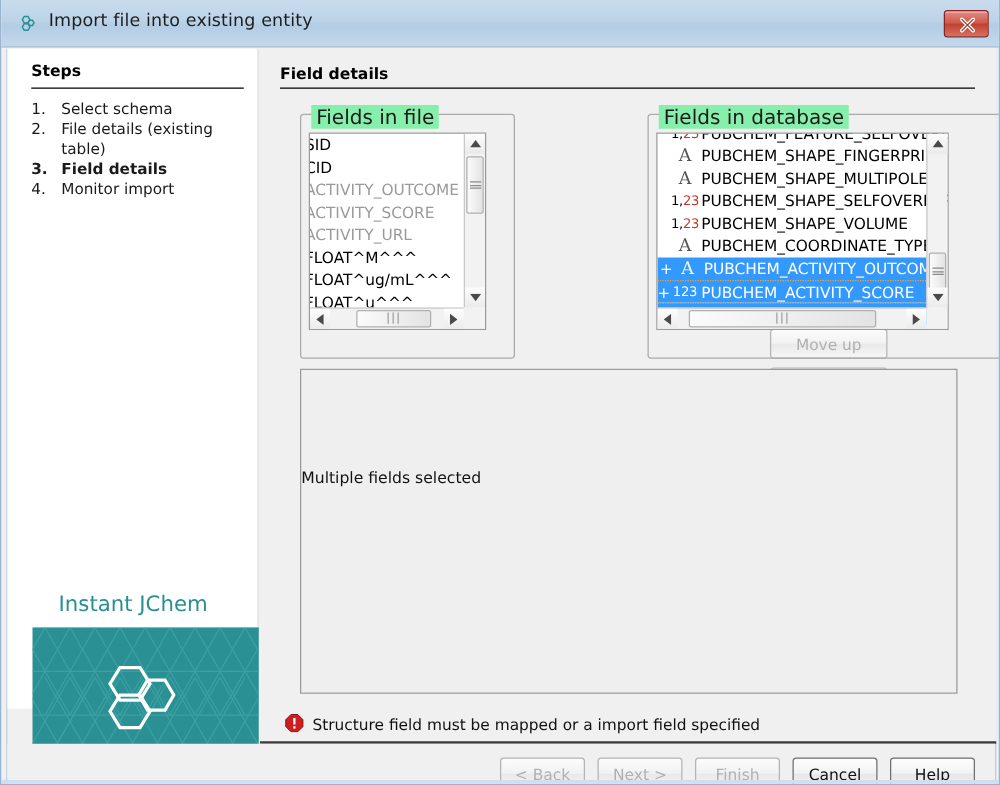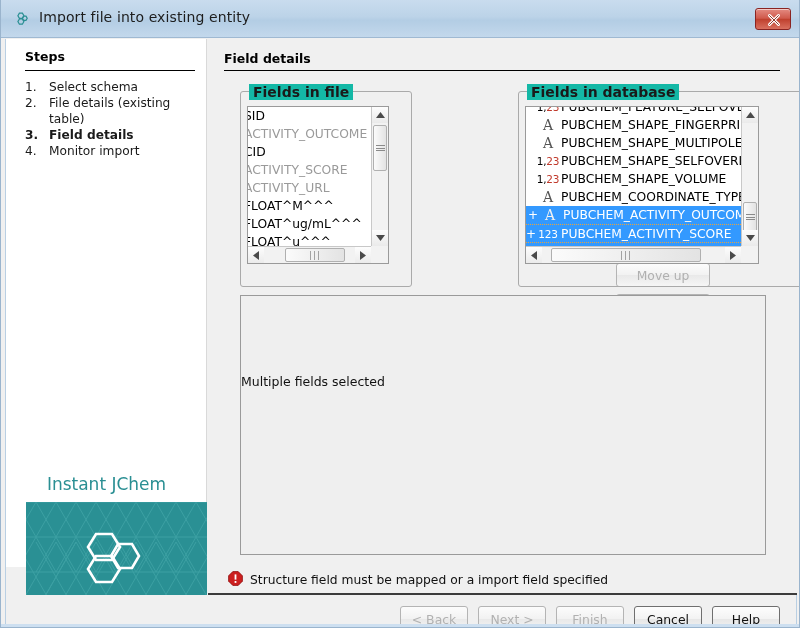--- a/index.html
+++ b/index.html
@@ -106,22 +106,22 @@
   }
   #page-rule {
     position: absolute; left: 16px; top: 31px;
     width: 556px; height: 1px; background: #000;
   }
 
   
   .groupbox { position: absolute; border: 1px solid #aaaaaa; border-radius: 3px; }
   .groupbox > .gb-title {
     position: absolute; top: -8px; left: 8px;
-    background: #14b8a6; padding: 0 4px;
-    font-size: 14px; color: #1a1a1a; font-weight: bold;
+    background: #86efac; padding: 0 4px;
+    font-size: 16px; color: #1a1a1a;
   }
   #gb-file { left: 32px; top: 52px; width: 172px; height: 196px; }
   #gb-db   { left: 310px; top: 52px; width: 292px; height: 196px; }
 
   
   .listbox {
     position: absolute; left: 6px; top: 14px;
     background: #ffffff;
     border: 1px solid #9a9a9a;
     overflow: hidden;
@@ -312,22 +312,22 @@
 
     <div id="main-pane">
       <div id="page-title">Field details</div>
       <div id="page-rule"></div>
 
       <div class="groupbox" id="gb-file">
         <span class="gb-title">Fields in file</span>
         <div class="listbox" id="list-file">
           <div class="list-rows" style="left:-6px;top:0;width:140px">
             <div class="lrow">SID</div>
+            <div class="lrow">CID</div>
             <div class="lrow dim">ACTIVITY_OUTCOME</div>
-            <div class="lrow">CID</div>
             <div class="lrow dim">ACTIVITY_SCORE</div>
             <div class="lrow dim">ACTIVITY_URL</div>
             <div class="lrow">FLOAT^M^^^</div>
             <div class="lrow">FLOAT^ug/mL^^^</div>
             <div class="lrow">FLOAT^u^^^</div>
           </div>
           <div class="sb-v">
             <div class="sb-btn" style="top:0">
               <svg width="9" height="6">
                   <polygon points="4.5,0 9,6 0,6" fill="#4a4a4a"></polygon>

